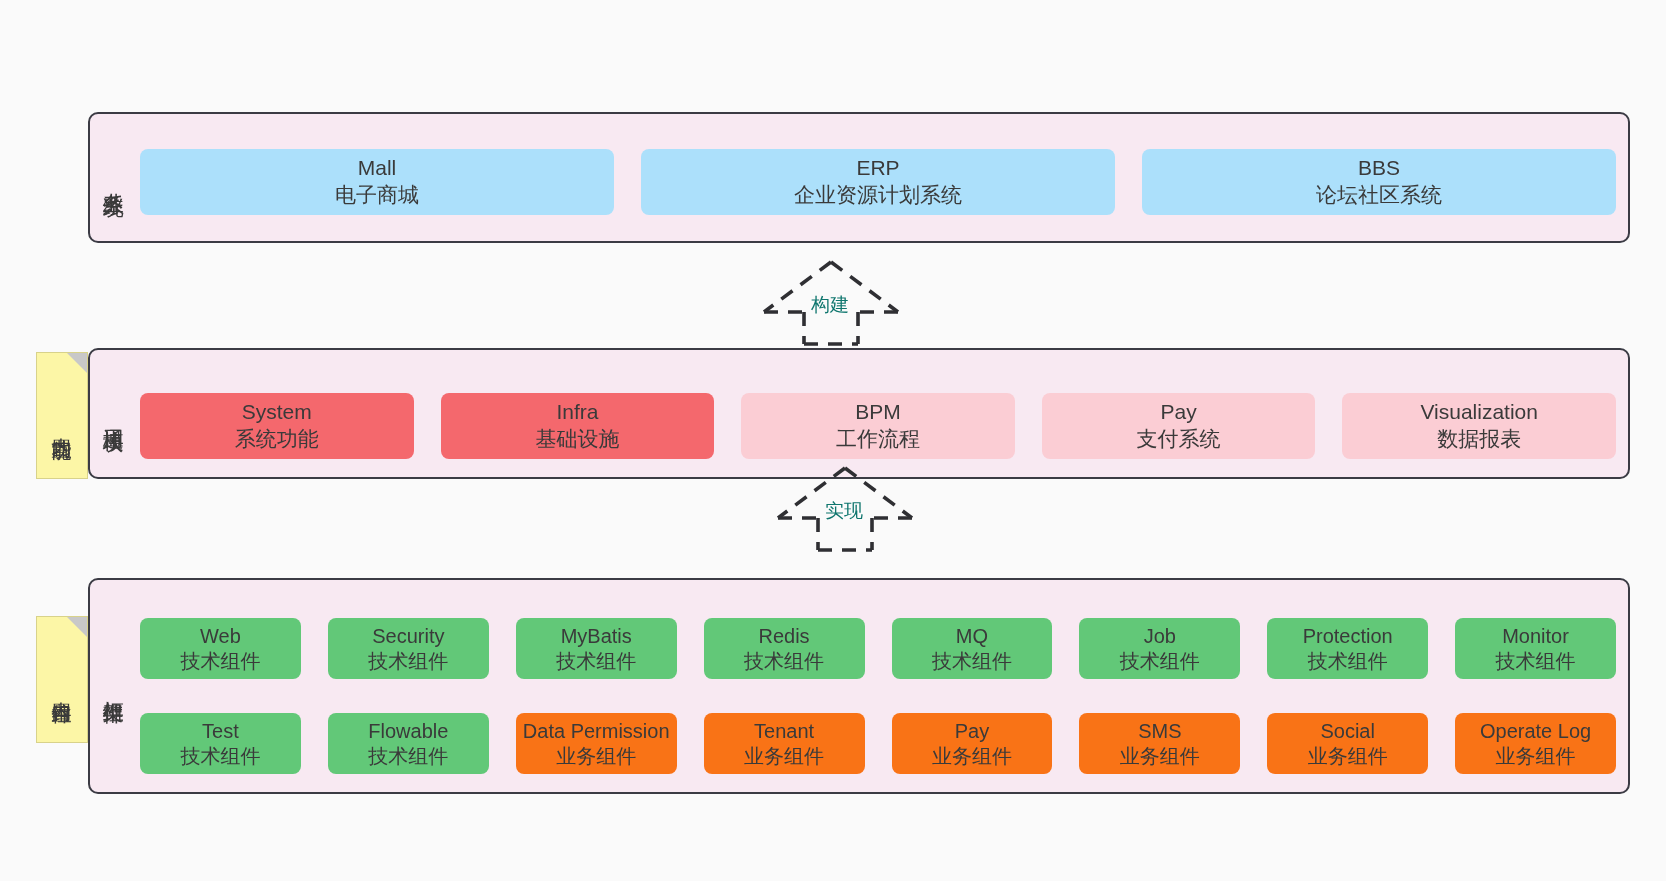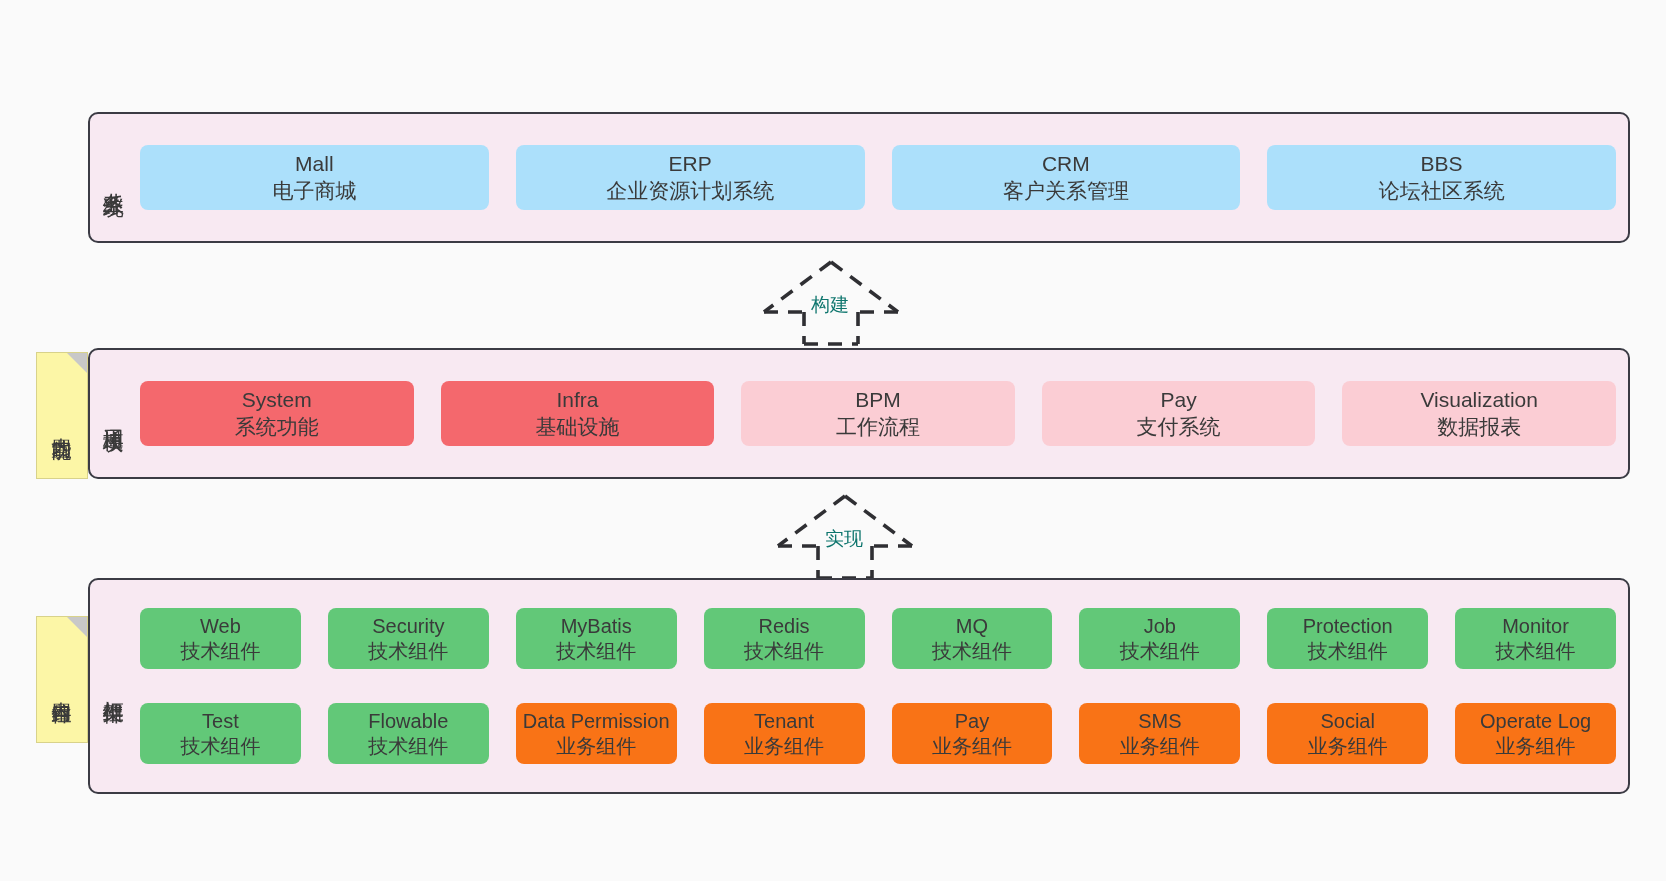--- a/index.html
+++ b/index.html
@@ -47,21 +47,21 @@
     display: flex;
     flex-direction: column;
     justify-content: center;
     gap: 14px;
     padding: 0 12px 0 4px;
     min-width: 0;
   }
   .row {
     display: flex;
     gap: 27px;
-    align-items: center;
+    align-items: flex-end;
   }
   .node {
     flex: 1 1 0;
     min-width: 0;
     border-radius: 8px;
     display: flex;
     flex-direction: column;
     align-items: center;
     justify-content: center;
     text-align: center;
@@ -149,41 +149,37 @@
     position: absolute;
     font-size: 19px;
     color: #0f766e;
     background: #fafafa;
     padding: 0 3px;
     white-space: nowrap;
     user-select: none;
   }
   #arrow-build { left: 756px; top: 258px; width: 150px; height: 86px; }
   #arrow-build .arrow-label { left: 52px; top: 34px; }
-  #arrow-implement { left: 770px; top: 492px; width: 150px; height: 86px; }
+  #arrow-implement { left: 770px; top: 464px; width: 150px; height: 86px; }
   #arrow-implement .arrow-label { left: 52px; top: 34px; }
 </style>
 </head>
 <body>
 
 <div class="layer" id="layer-business">
   <div class="layer-label">业务系统</div>
   <div class="layer-body">
     <div class="row">
       <div class="node">
         <span class="n-en">Mall</span>
         <span class="n-cn">电子商城</span>
       </div>
       <div class="node">
         <span class="n-en">ERP</span>
         <span class="n-cn">企业资源计划系统</span>
-      </div>
-      <div class="node">
-        <span class="n-en">CRM</span>
-        <span class="n-cn">客户关系管理</span>
       </div>
       <div class="node">
         <span class="n-en">BBS</span>
         <span class="n-cn">论坛社区系统</span>
       </div>
     </div>
   </div>
 </div>
 
 <div class="arrow" id="arrow-build">

